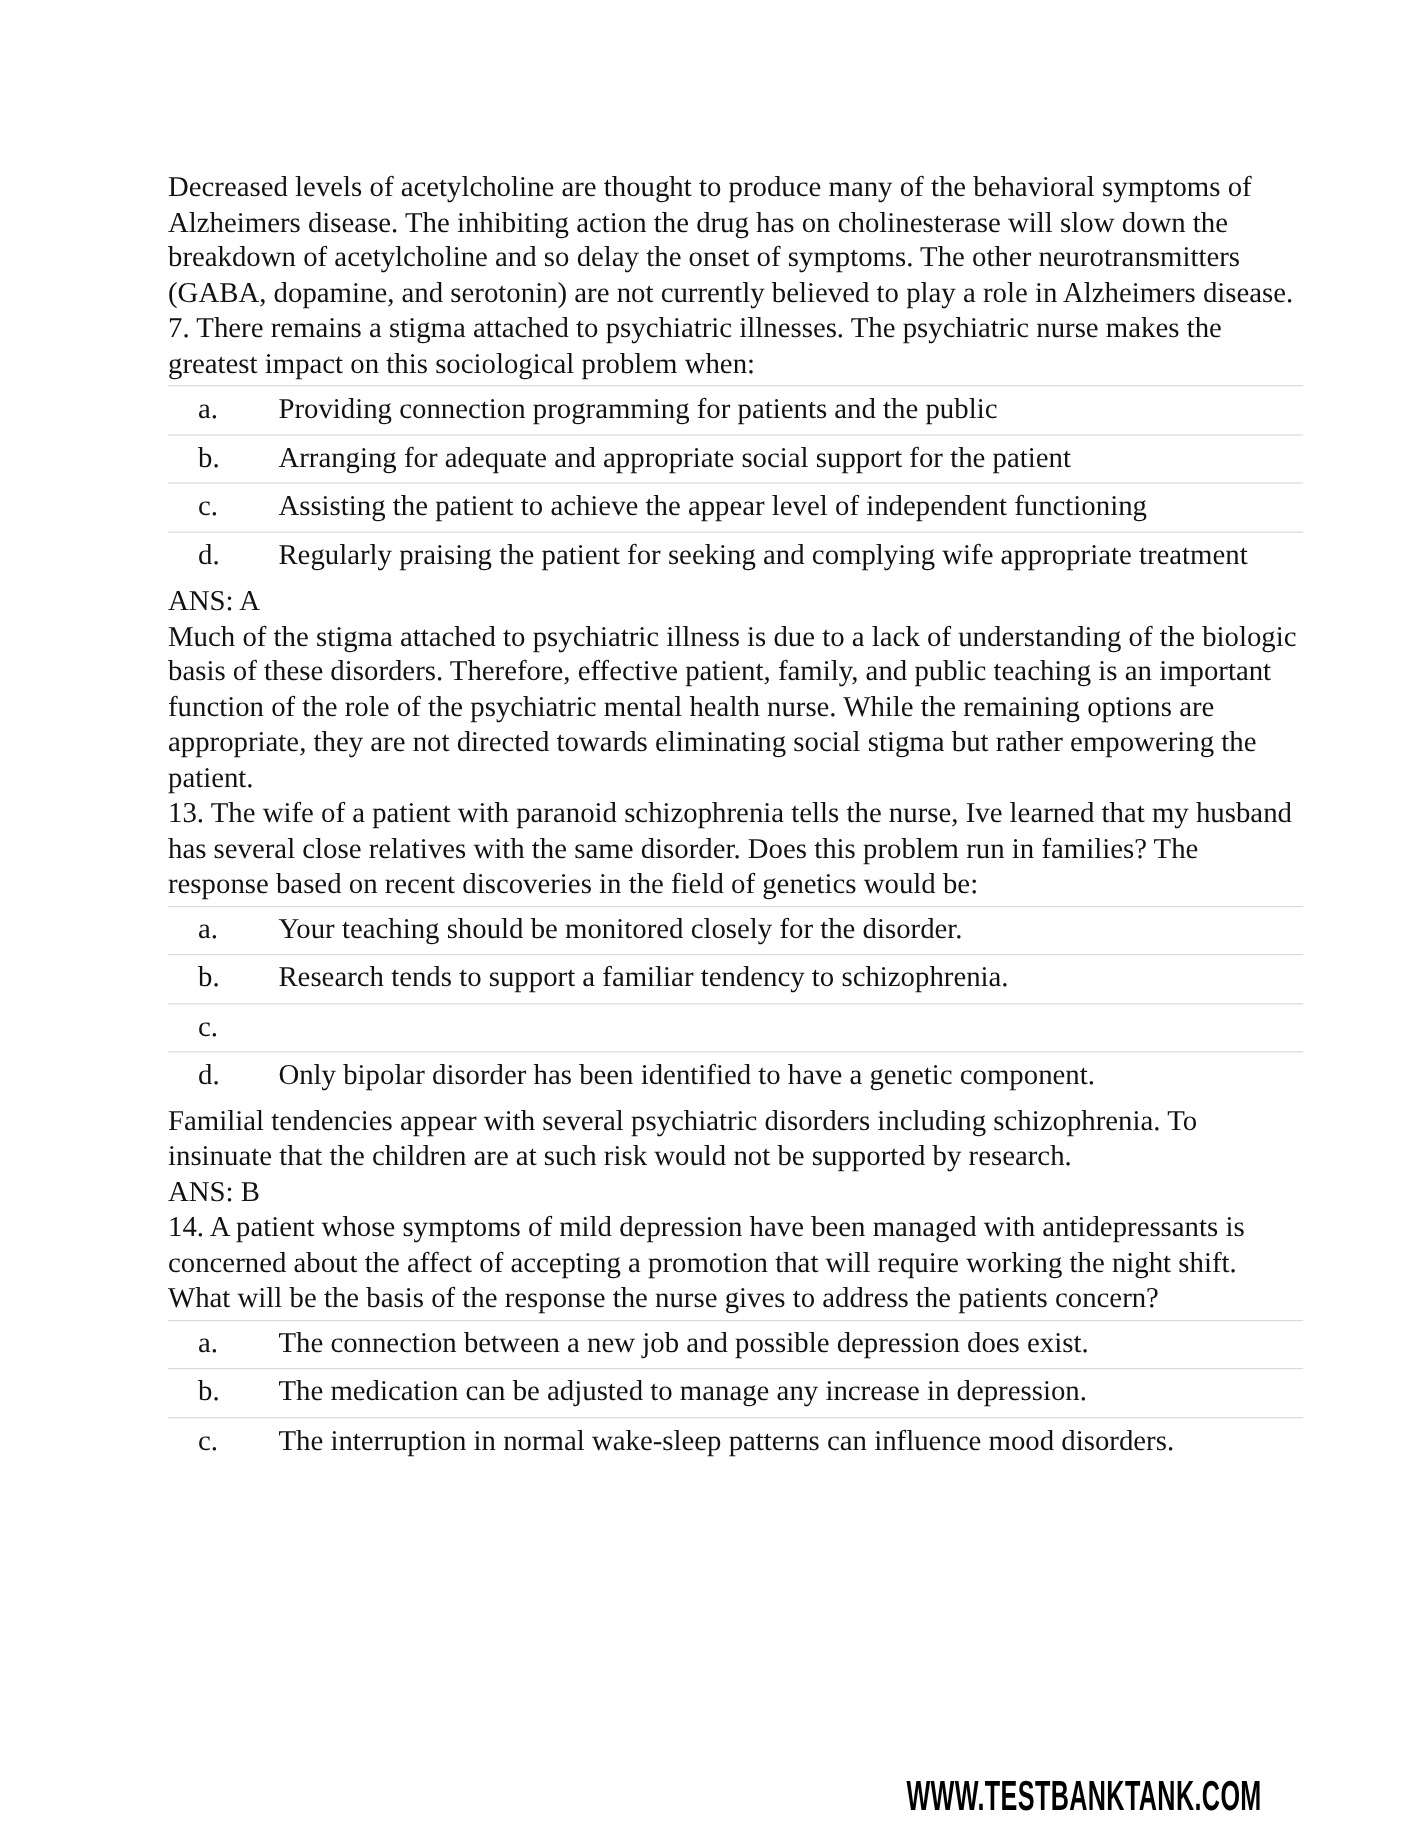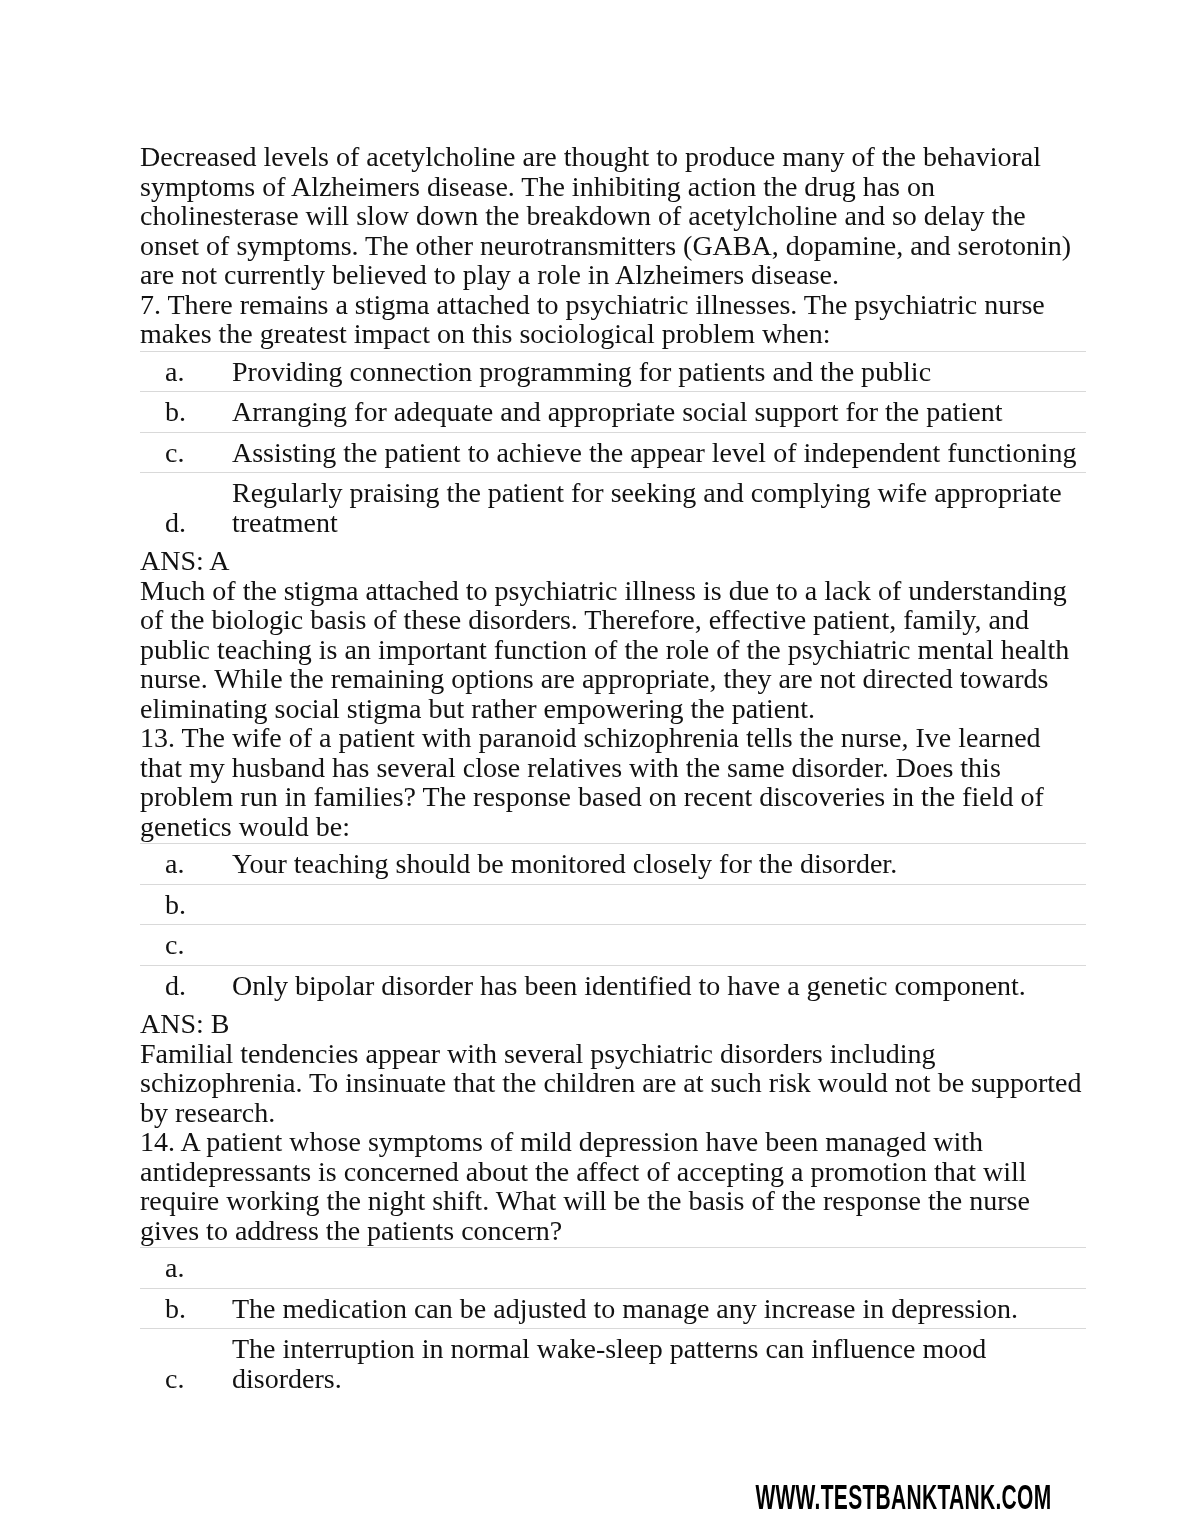--- a/index.html
+++ b/index.html
@@ -14,21 +14,21 @@
     overflow: hidden;
     font-family: "Liberation Serif", "DejaVu Serif", serif;
     color: #121212;
   }
 
   .content {
     position: absolute;
     left: 140px;
     top: 142px;
     width: 946px;
-    font-size: 28px;
+    font-size: 24px;
     line-height: 29.5px;
     text-align: left;
   }
 
   .para { margin: 0; }
 
   .opts { margin: 2px 0 4px 0; }
 
   .opt {
     display: flex;
@@ -91,38 +91,40 @@
 
     <p class="para"><span>13.</span> <span>The wife of a patient with paranoid schizophrenia tells the nurse, Ive learned that my husband has several close relatives with the same disorder. Does this problem run in families? The response based on recent discoveries in the field of genetics would be:</span></p>
 
     <div class="opts">
       <div class="opt">
         <span class="opt-letter">a.</span>
         <span class="opt-text">Your teaching should be monitored closely for the disorder.</span>
       </div>
       <div class="opt">
         <span class="opt-letter">b.</span>
+        <span class="opt-text">Research tends to support a familiar tendency to schizophrenia.</span>
       </div>
       <div class="opt">
         <span class="opt-letter">c.</span>
       </div>
       <div class="opt">
         <span class="opt-letter">d.</span>
         <span class="opt-text">Only bipolar disorder has been identified to have a genetic component.</span>
       </div>
     </div>
 
+    <p class="para">Familial tendencies appear with several psychiatric disorders including schizophrenia. To insinuate that the children are at such risk would not be supported by research.</p>
     <p class="para">ANS: B</p>
-    <p class="para">Familial tendencies appear with several psychiatric disorders including schizophrenia. To insinuate that the children are at such risk would not be supported by research.</p>
 
     <p class="para"><span>14.</span> <span>A patient whose symptoms of mild depression have been managed with antidepressants is concerned about the affect of accepting a promotion that will require working the night shift. What will be the basis of the response the nurse gives to address the patients concern?</span></p>
 
     <div class="opts">
       <div class="opt">
         <span class="opt-letter">a.</span>
+        <span class="opt-text">The connection between a new job and possible depression does exist.</span>
       </div>
       <div class="opt">
         <span class="opt-letter">b.</span>
         <span class="opt-text">The medication can be adjusted to manage any increase in depression.</span>
       </div>
       <div class="opt">
         <span class="opt-letter">c.</span>
         <span class="opt-text">The interruption in normal wake-sleep patterns can influence mood disorders.</span>
       </div>
     </div>

